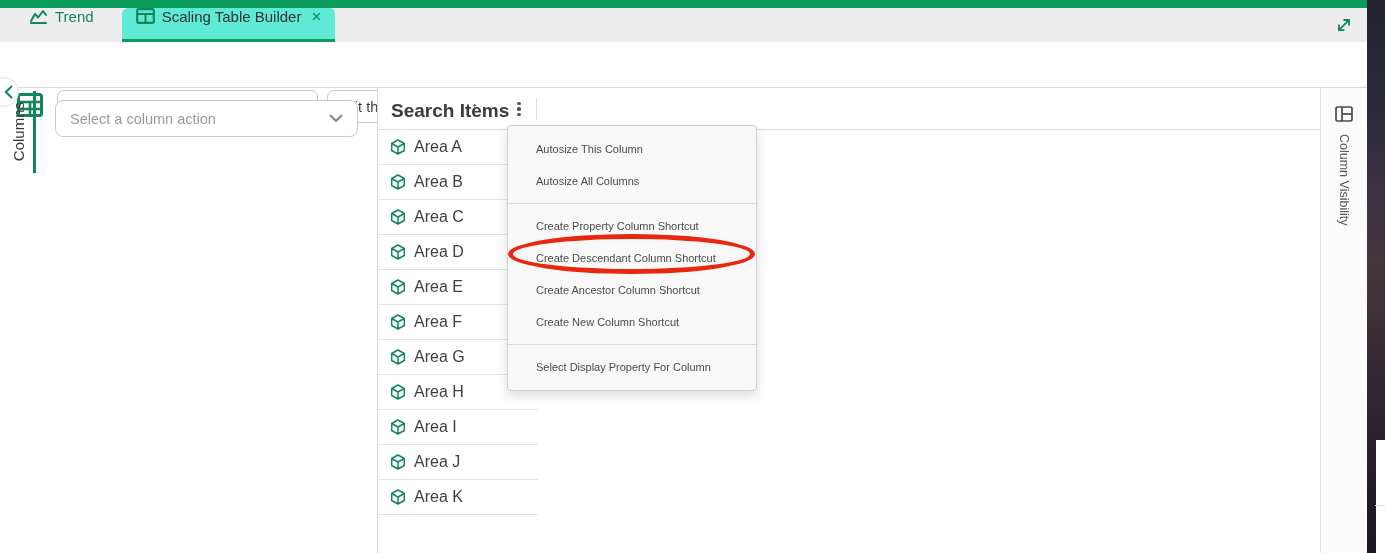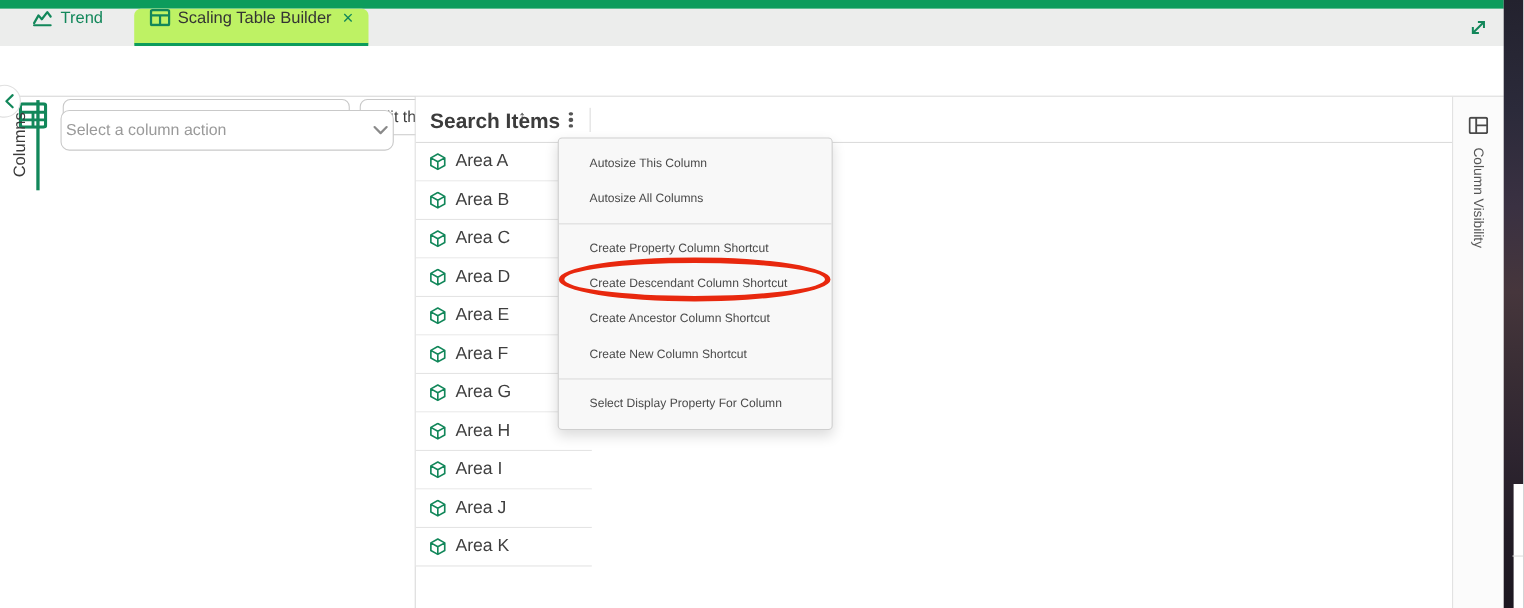--- a/index.html
+++ b/index.html
@@ -7,21 +7,21 @@
   body { font-family:"Liberation Sans","DejaVu Sans",sans-serif; background:#fff; position:relative; }
   .app { position:absolute; inset:0; width:1385px; height:553px; }
 
   
   .top-strip { position:absolute; left:0; top:0; width:1367px; height:8px; background:var(--strip-green); }
 
   
   .tabbar { position:absolute; left:0; top:8px; width:1367px; height:34px; background:#ecedec; display:flex; align-items:stretch; }
   .tab { display:flex; align-items:flex-start; gap:7px; padding:0 14px; font-size:15px; cursor:default; }
   .tab-trend { margin-left:16px; color:var(--brand-green); }
-  .tab-active { margin-left:14px; background:#bef264; border-radius:6px 6px 0 0; border-bottom:3px solid var(--strip-green); color:#343434; }
+  .tab-active { margin-left:14px; background:#5eead4; border-radius:6px 6px 0 0; border-bottom:3px solid var(--strip-green); color:#343434; }
   .tab-close { color:var(--brand-green); font-size:17px; margin-left:3px; line-height:1; }
   .expand-btn { position:absolute; right:10px; top:5px; width:24px; height:24px; background:transparent; border:none; }
 
   
   .toolbar { position:absolute; left:0; top:42px; width:1367px; height:46px; background:#fff; border-bottom:1px solid #d8d8d8; }
   .tb-table-icon { position:absolute; left:17px; top:51px; }
   .name-input { position:absolute; left:57px; top:48px; width:261px; height:33px; border:1px solid #c9c9c9; border-radius:7px; padding:0 12px; font-size:14.5px; color:#333; font-family:inherit; background:#fff; }
   .btn { border:1px solid #c9c9c9; border-radius:7px; background:#fff; color:#3c3c3c; font-size:14.5px; font-family:inherit; }
   .edit-search-btn { position:absolute; left:327px; top:48px; width:117px; height:33px; }
   .icon-btn { position:absolute; top:49px; width:37px; height:31px; border:1px solid #d4d4d4; border-radius:7px; background:#fff; display:flex; align-items:center; justify-content:center; }
@@ -29,21 +29,21 @@
   .delete-btn { position:absolute; left:1158px; top:49px; width:85px; height:31px; background:var(--delete-red); border:1px solid var(--delete-red); color:#fff; border-radius:7px; font-size:14.5px; font-family:inherit; }
   .close-btn { position:absolute; left:1250px; top:49px; width:86px; height:31px; border-radius:7px; font-size:15px; }
 
   
   .collapse-circle { position:absolute; left:-11px; top:77px; width:30px; height:30px; border-radius:50%; background:#fff; border:1px solid #e0e0e0; z-index:6; display:flex; align-items:center; justify-content:center; padding-left:9px; }
 
   
   .columns-tab { position:absolute; left:4px; top:92px; width:28px; height:80px; display:flex; align-items:center; justify-content:center; }
   .columns-tab span { writing-mode:vertical-rl; transform:rotate(180deg); font-size:15px; color:#3a3a3a; }
   .columns-accent { position:absolute; left:33px; top:91px; width:3px; height:82px; background:var(--brand-green); }
-  .dropdown { position:absolute; left:55px; top:100px; width:303px; height:37px; border:1px solid #c9c9c9; border-radius:8px; background:#fff; display:flex; align-items:center; justify-content:space-between; padding:0 4px; }
+  .dropdown { position:absolute; left:55px; top:100px; width:303px; height:37px; border:1px solid #c9c9c9; border-radius:8px; background:#fff; display:flex; align-items:center; justify-content:space-between; padding:0 14px; }
   .dropdown .ph { color:#9a9a9a; font-size:14.5px; }
 
   .v-divider { position:absolute; left:377px; top:88px; width:1px; height:465px; background:#dadada; }
 
   
   .grid-header { position:absolute; left:378px; top:88px; width:942px; height:42px; border-bottom:1px solid #dcdcdc; background:#fff; }
   .gh-label { position:absolute; left:13px; top:12px; font-size:19px; font-weight:bold; color:#3c3c3c; }
   .gh-sort { position:absolute; left:93px; top:10px; font-size:15px; color:#555; }
   .kebab { position:absolute; left:132px; top:9px; width:18px; height:24px; display:flex; flex-direction:column; align-items:center; justify-content:center; gap:2.5px; background:transparent; border:none; }
   .kebab i { width:3.2px; height:3.2px; border-radius:50%; background:#555; }

